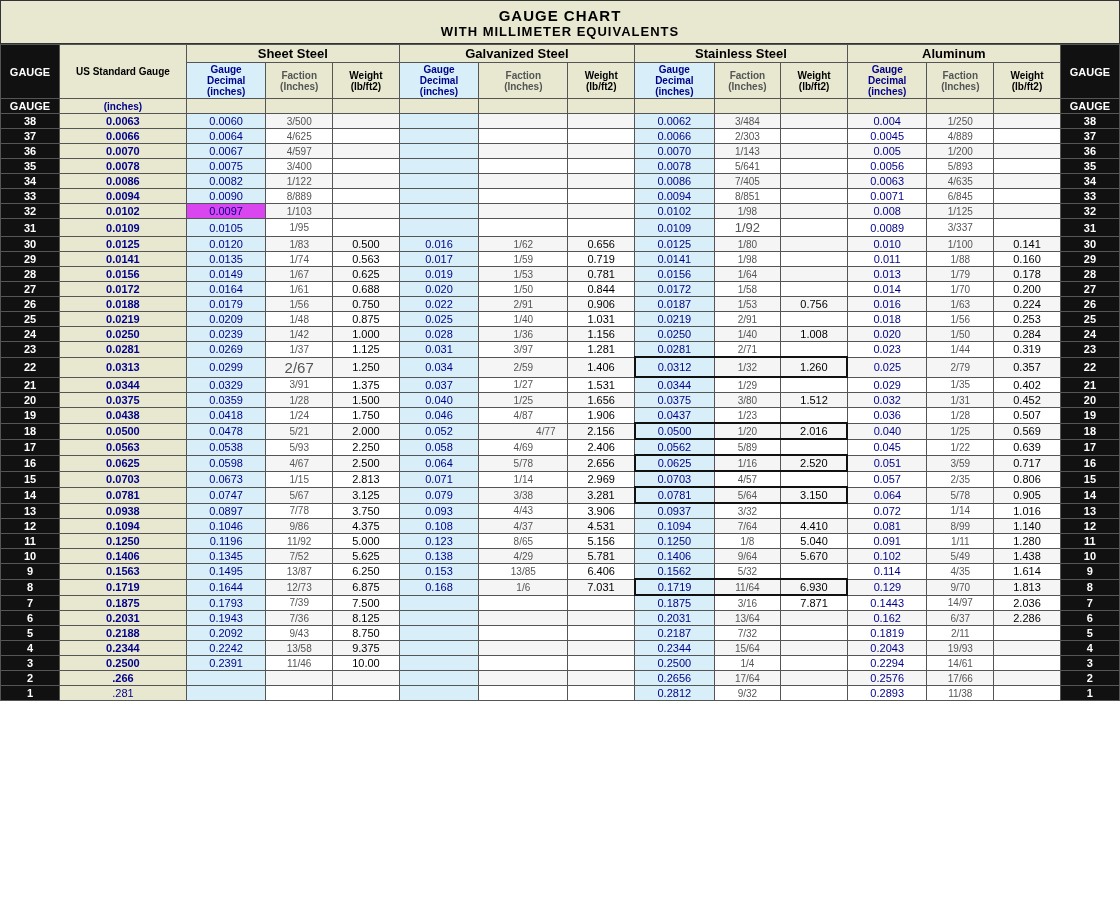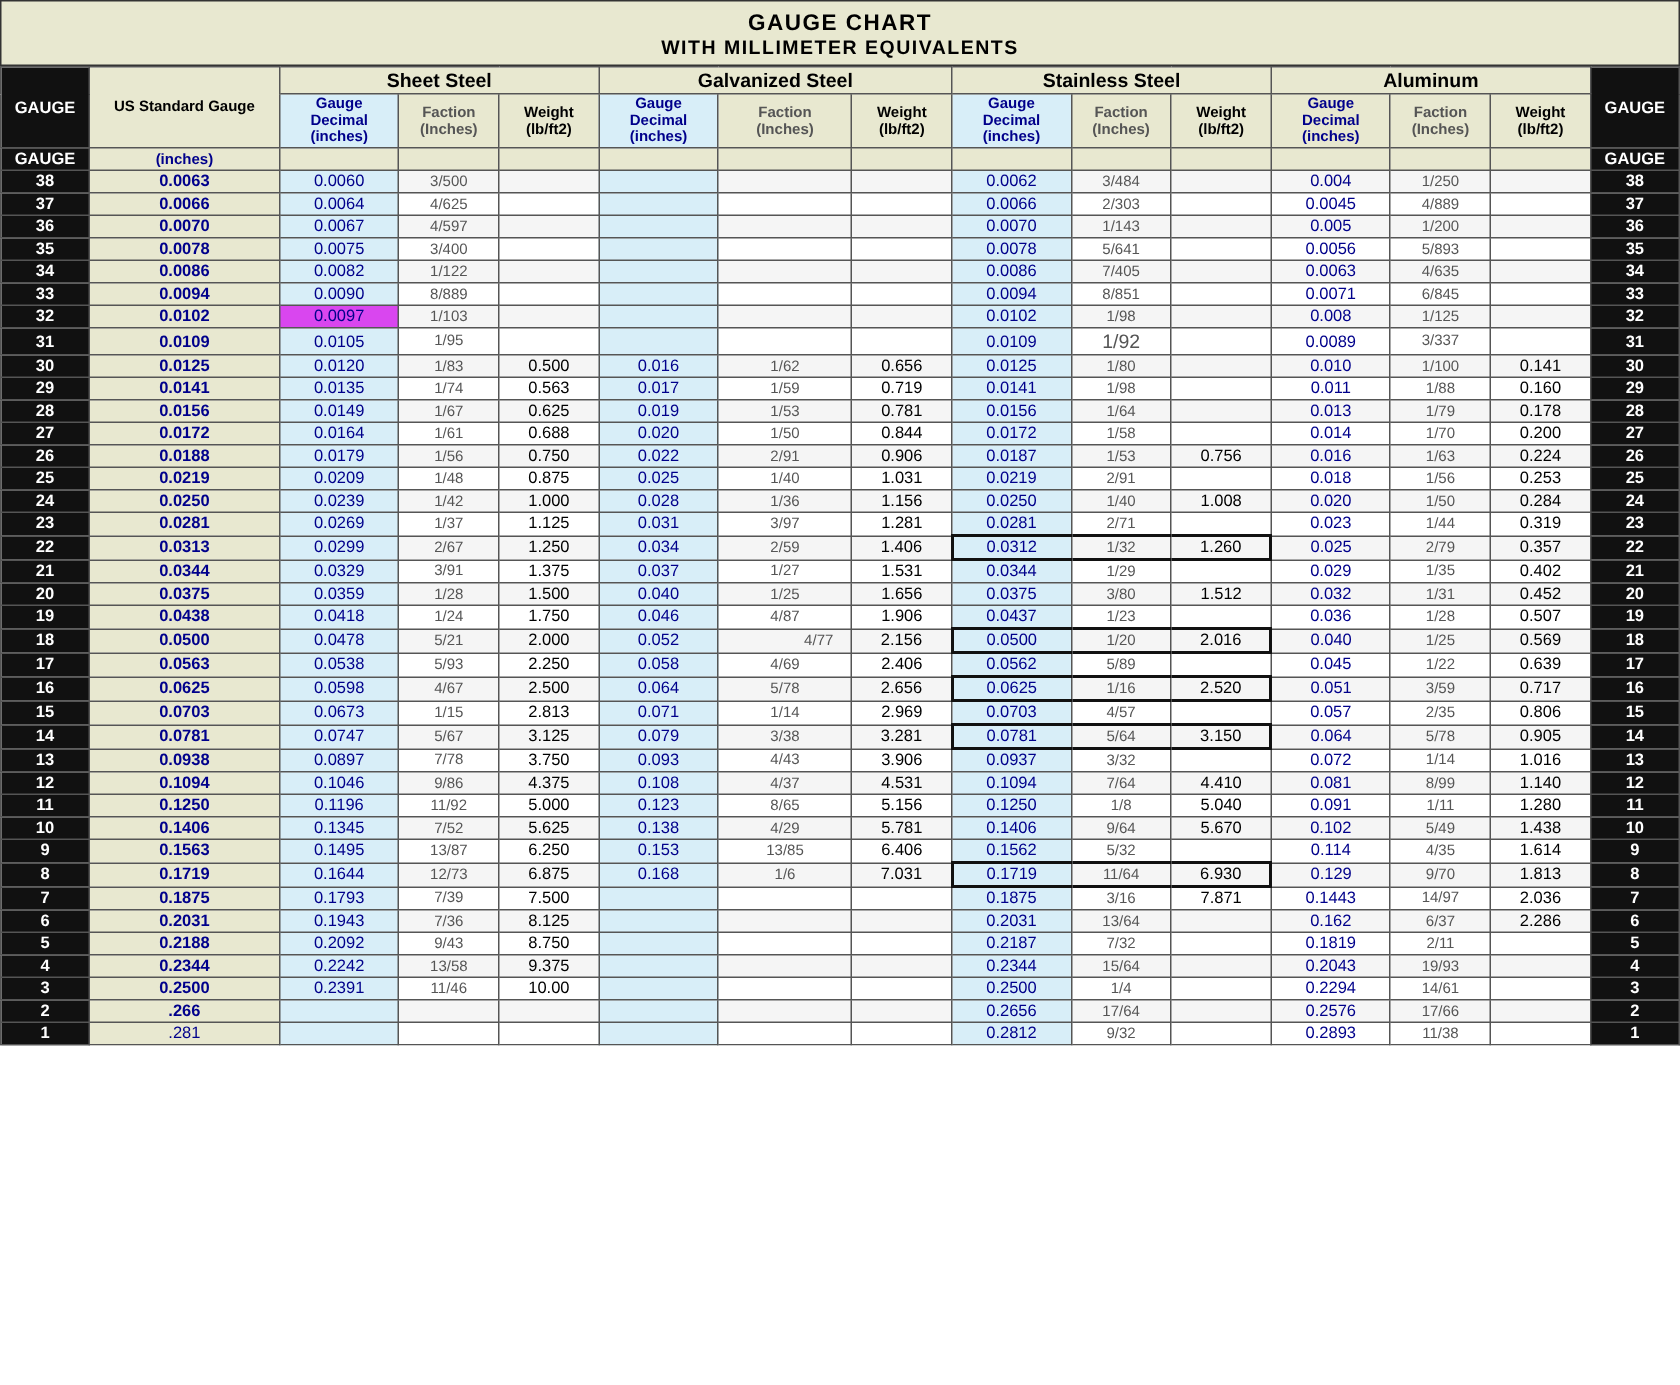--- a/index.html
+++ b/index.html
@@ -369,21 +369,21 @@
     <td style=""></td>
     <td style="color:#00008b;">0.023</td>
     <td style="color:#555;font-size:10px;">1/44</td>
     <td>0.319</td>
     <td style="background:#111;color:#fff;font-weight:bold;font-size:11px;">23</td>
   </tr>
         <tr style="background: rgb(245, 245, 245);">
     <td style="background:#111;color:#fff;font-weight:bold;font-size:11px;">22</td>
     <td style="background:#e8e8d0;color:#00008b;font-weight:bold;">0.0313</td>
     <td style="background:#d8eef8;color:#00008b;">0.0299</td>
-    <td style="color:#555;font-size:10px;">2/67</td>
+    <td style="color:#555;font-size:15px;">2/67</td>
     <td>1.250</td>
     <td style="background:#d8eef8;color:#00008b;">0.034</td>
     <td style="color:#555;font-size:10px;">2/59</td>
     <td>1.406</td>
     <td style="background:#d8eef8;color:#00008b;border-left:2px solid #111;border-top:2px solid #111;border-bottom:2px solid #111;">0.0312</td>
     <td style="color:#555;font-size:10px;border-top:2px solid #111;border-bottom:2px solid #111;">1/32</td>
     <td style="border-right:2px solid #111;border-top:2px solid #111;border-bottom:2px solid #111;">1.260</td>
     <td style="color:#00008b;">0.025</td>
     <td style="color:#555;font-size:10px;">2/79</td>
     <td>0.357</td>

